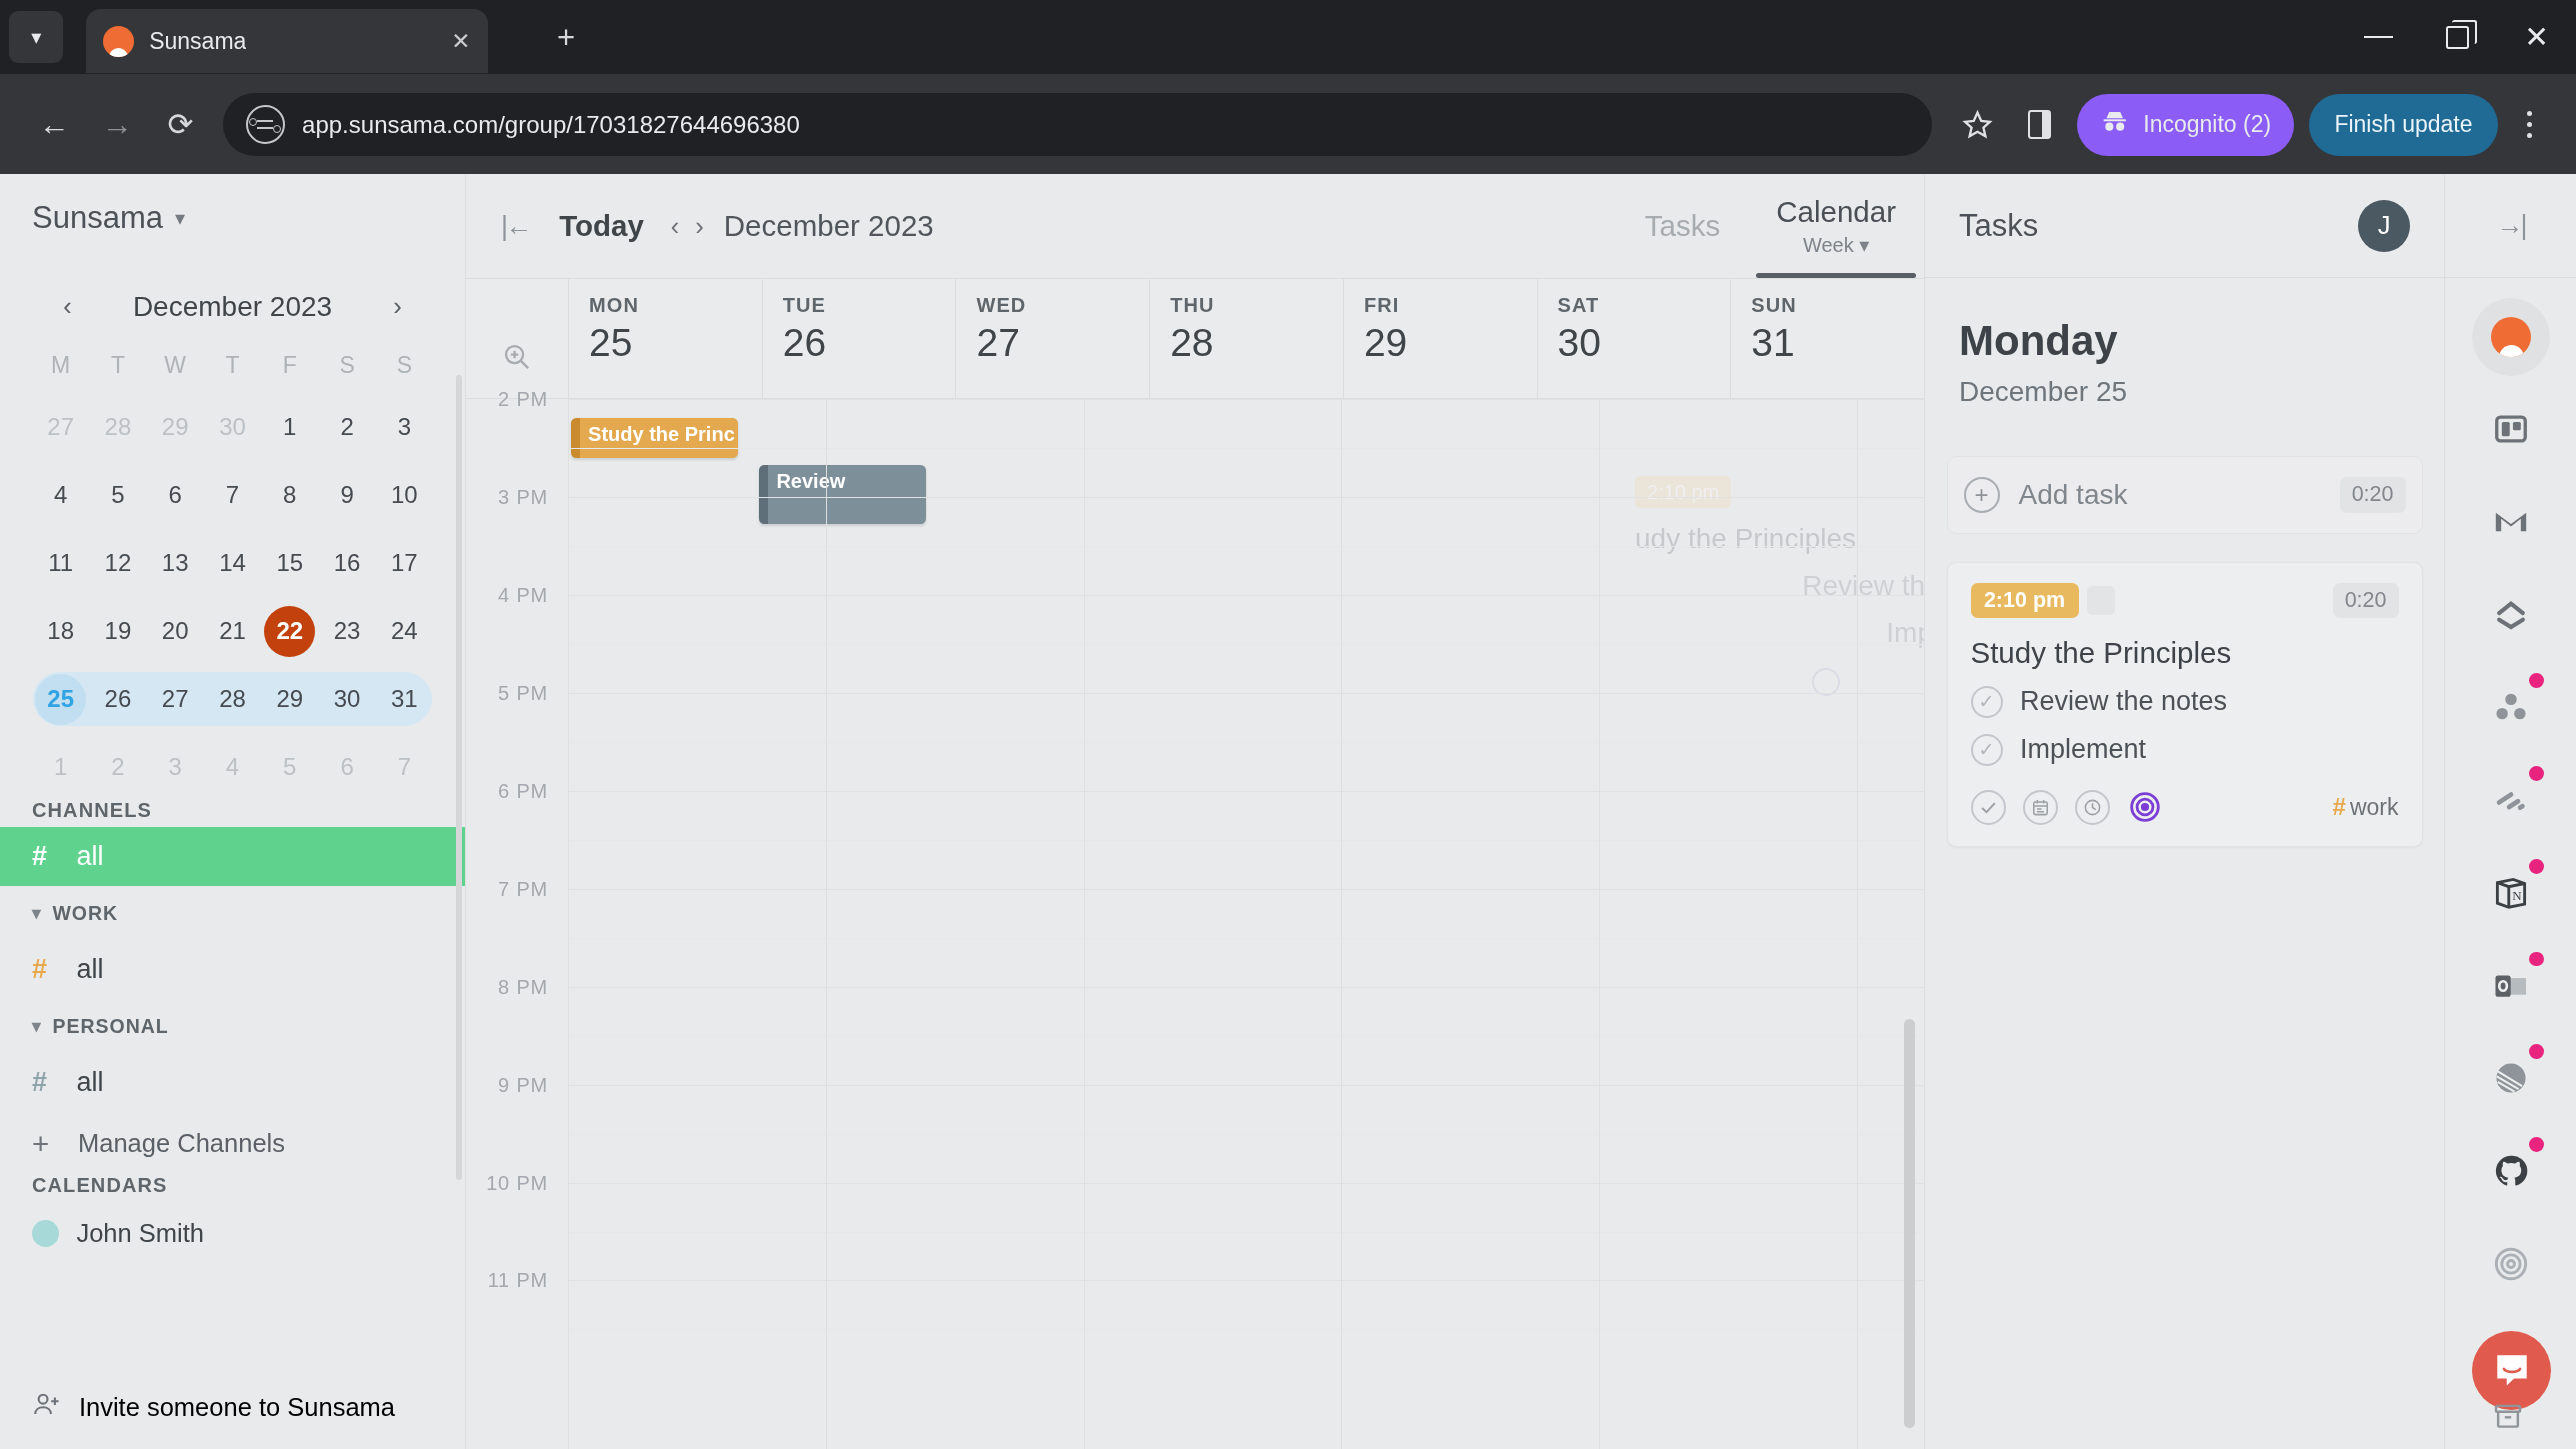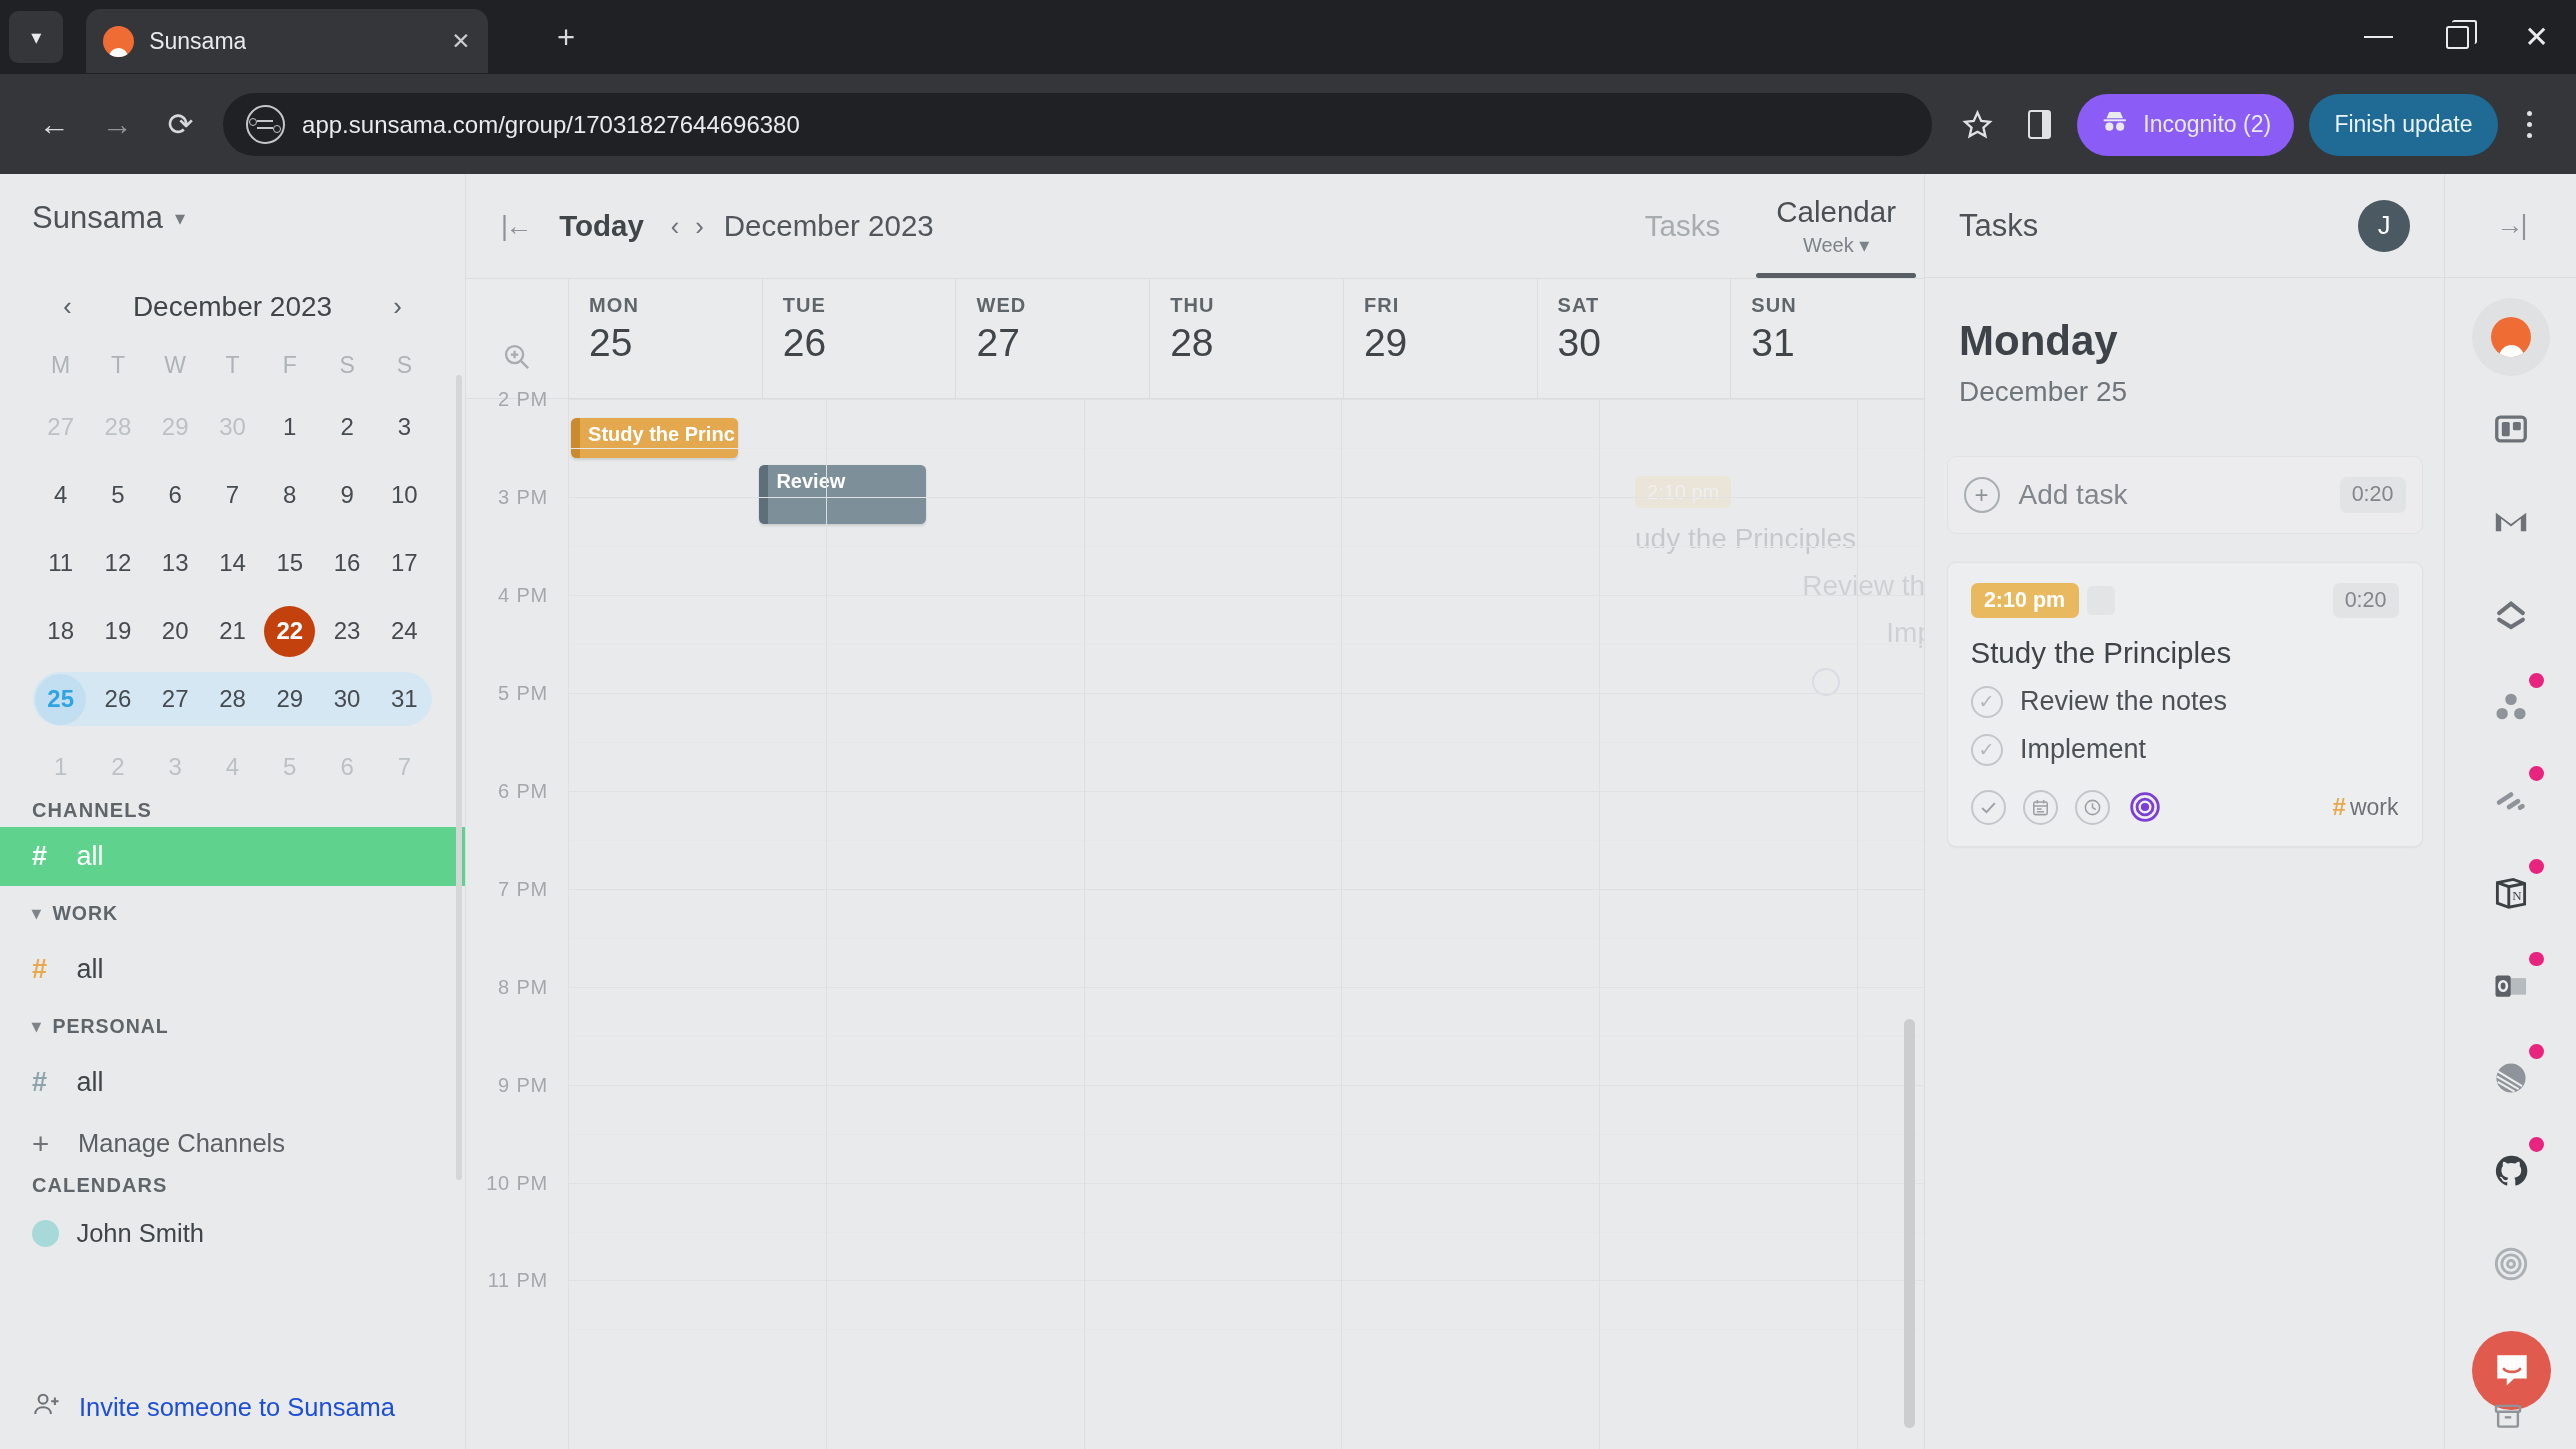--- a/index.html
+++ b/index.html
@@ -189,21 +189,21 @@
     font-size:25.5px; color:#5a6065;
   }
   .plus-glyph{ font-size:29.5px; color:#6d7378; width:27px; line-height:1; }
   .cal-row{
     display:flex; align-items:center; gap:17.4px; height:62px;
     font-size:25.5px; color:#3f4549;
   }
   .cal-dot{ width:27px; height:27px; border-radius:50%; background:#a8d9d9; }
   .invite-row{
     position:absolute; bottom:24px; left:32px;
-    display:flex; align-items:center; gap:17.4px; font-size:25.5px; color:#1d4ed8;
+    display:flex; align-items:center; gap:17.4px; font-size:25.5px; color:#000000;
   }
   .invite-row svg{ width:29.5px; height:29.5px; }
   .sb-scroll{
     position:absolute; right:2.7px; top:201px; width:6px; height:805px;
     background:#d4d6d8; border-radius:3.4px;
   }
 
   
   .calendar{
     flex:1; position:relative; background:#e9eaeb; overflow:hidden;

